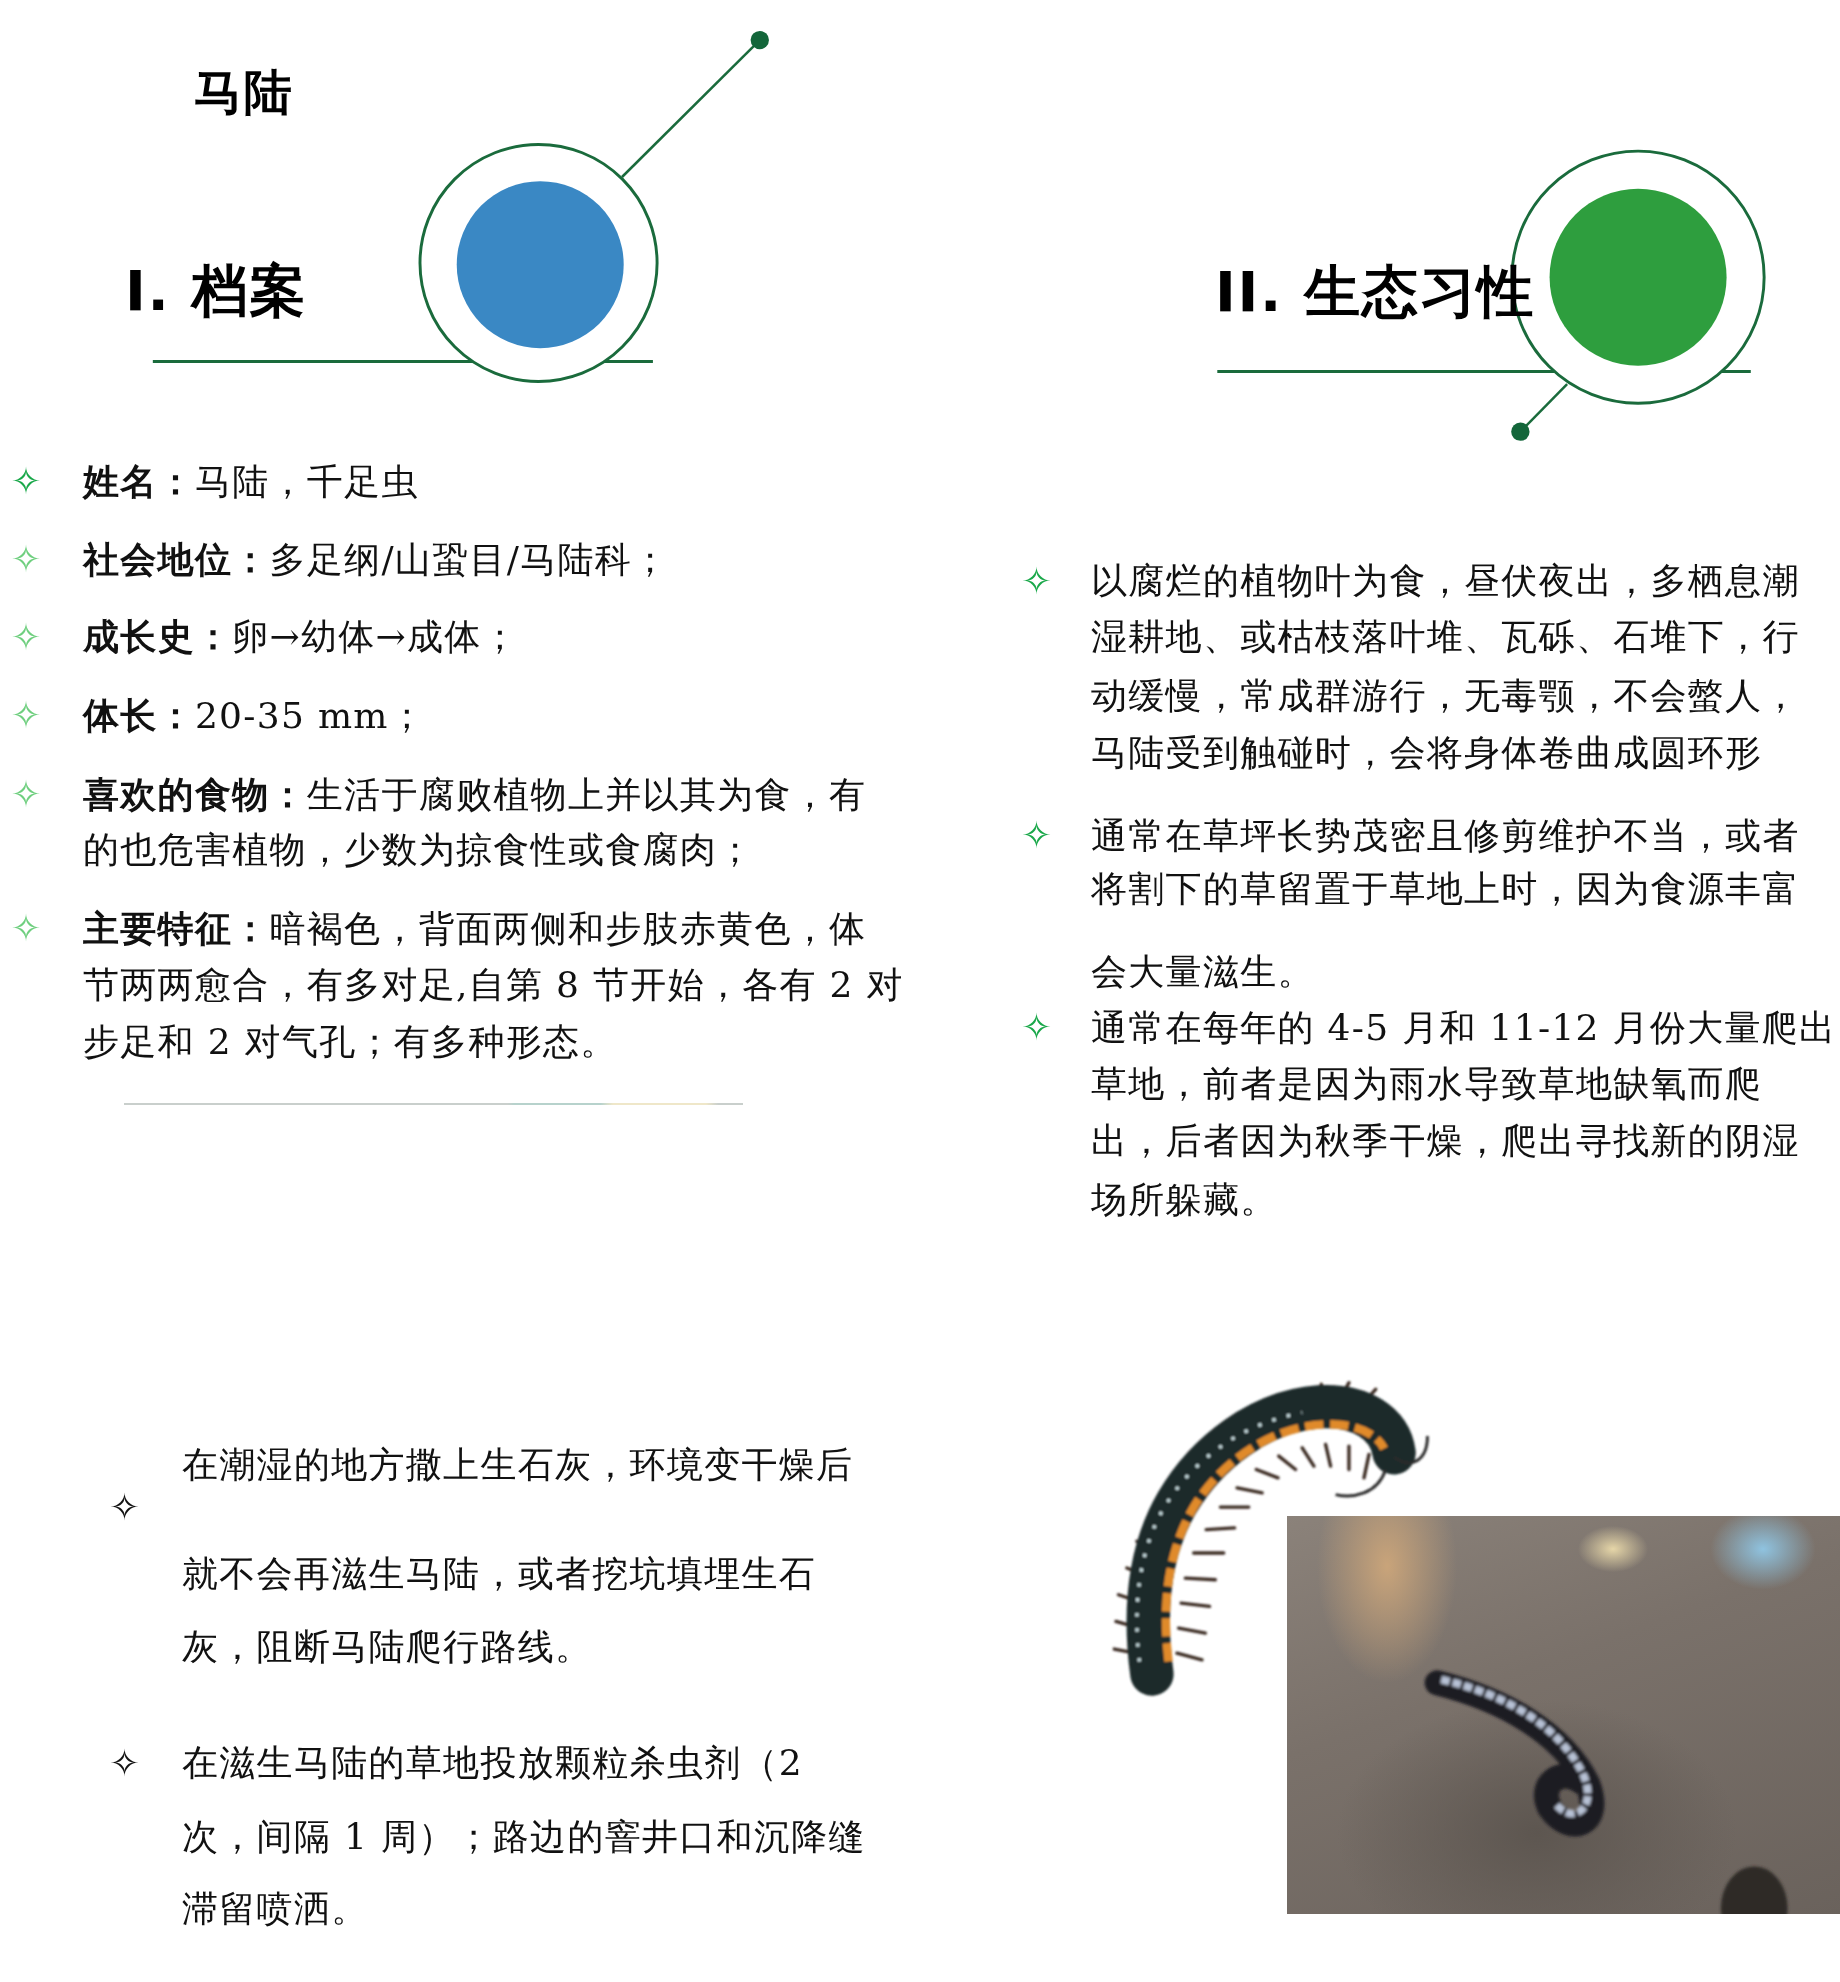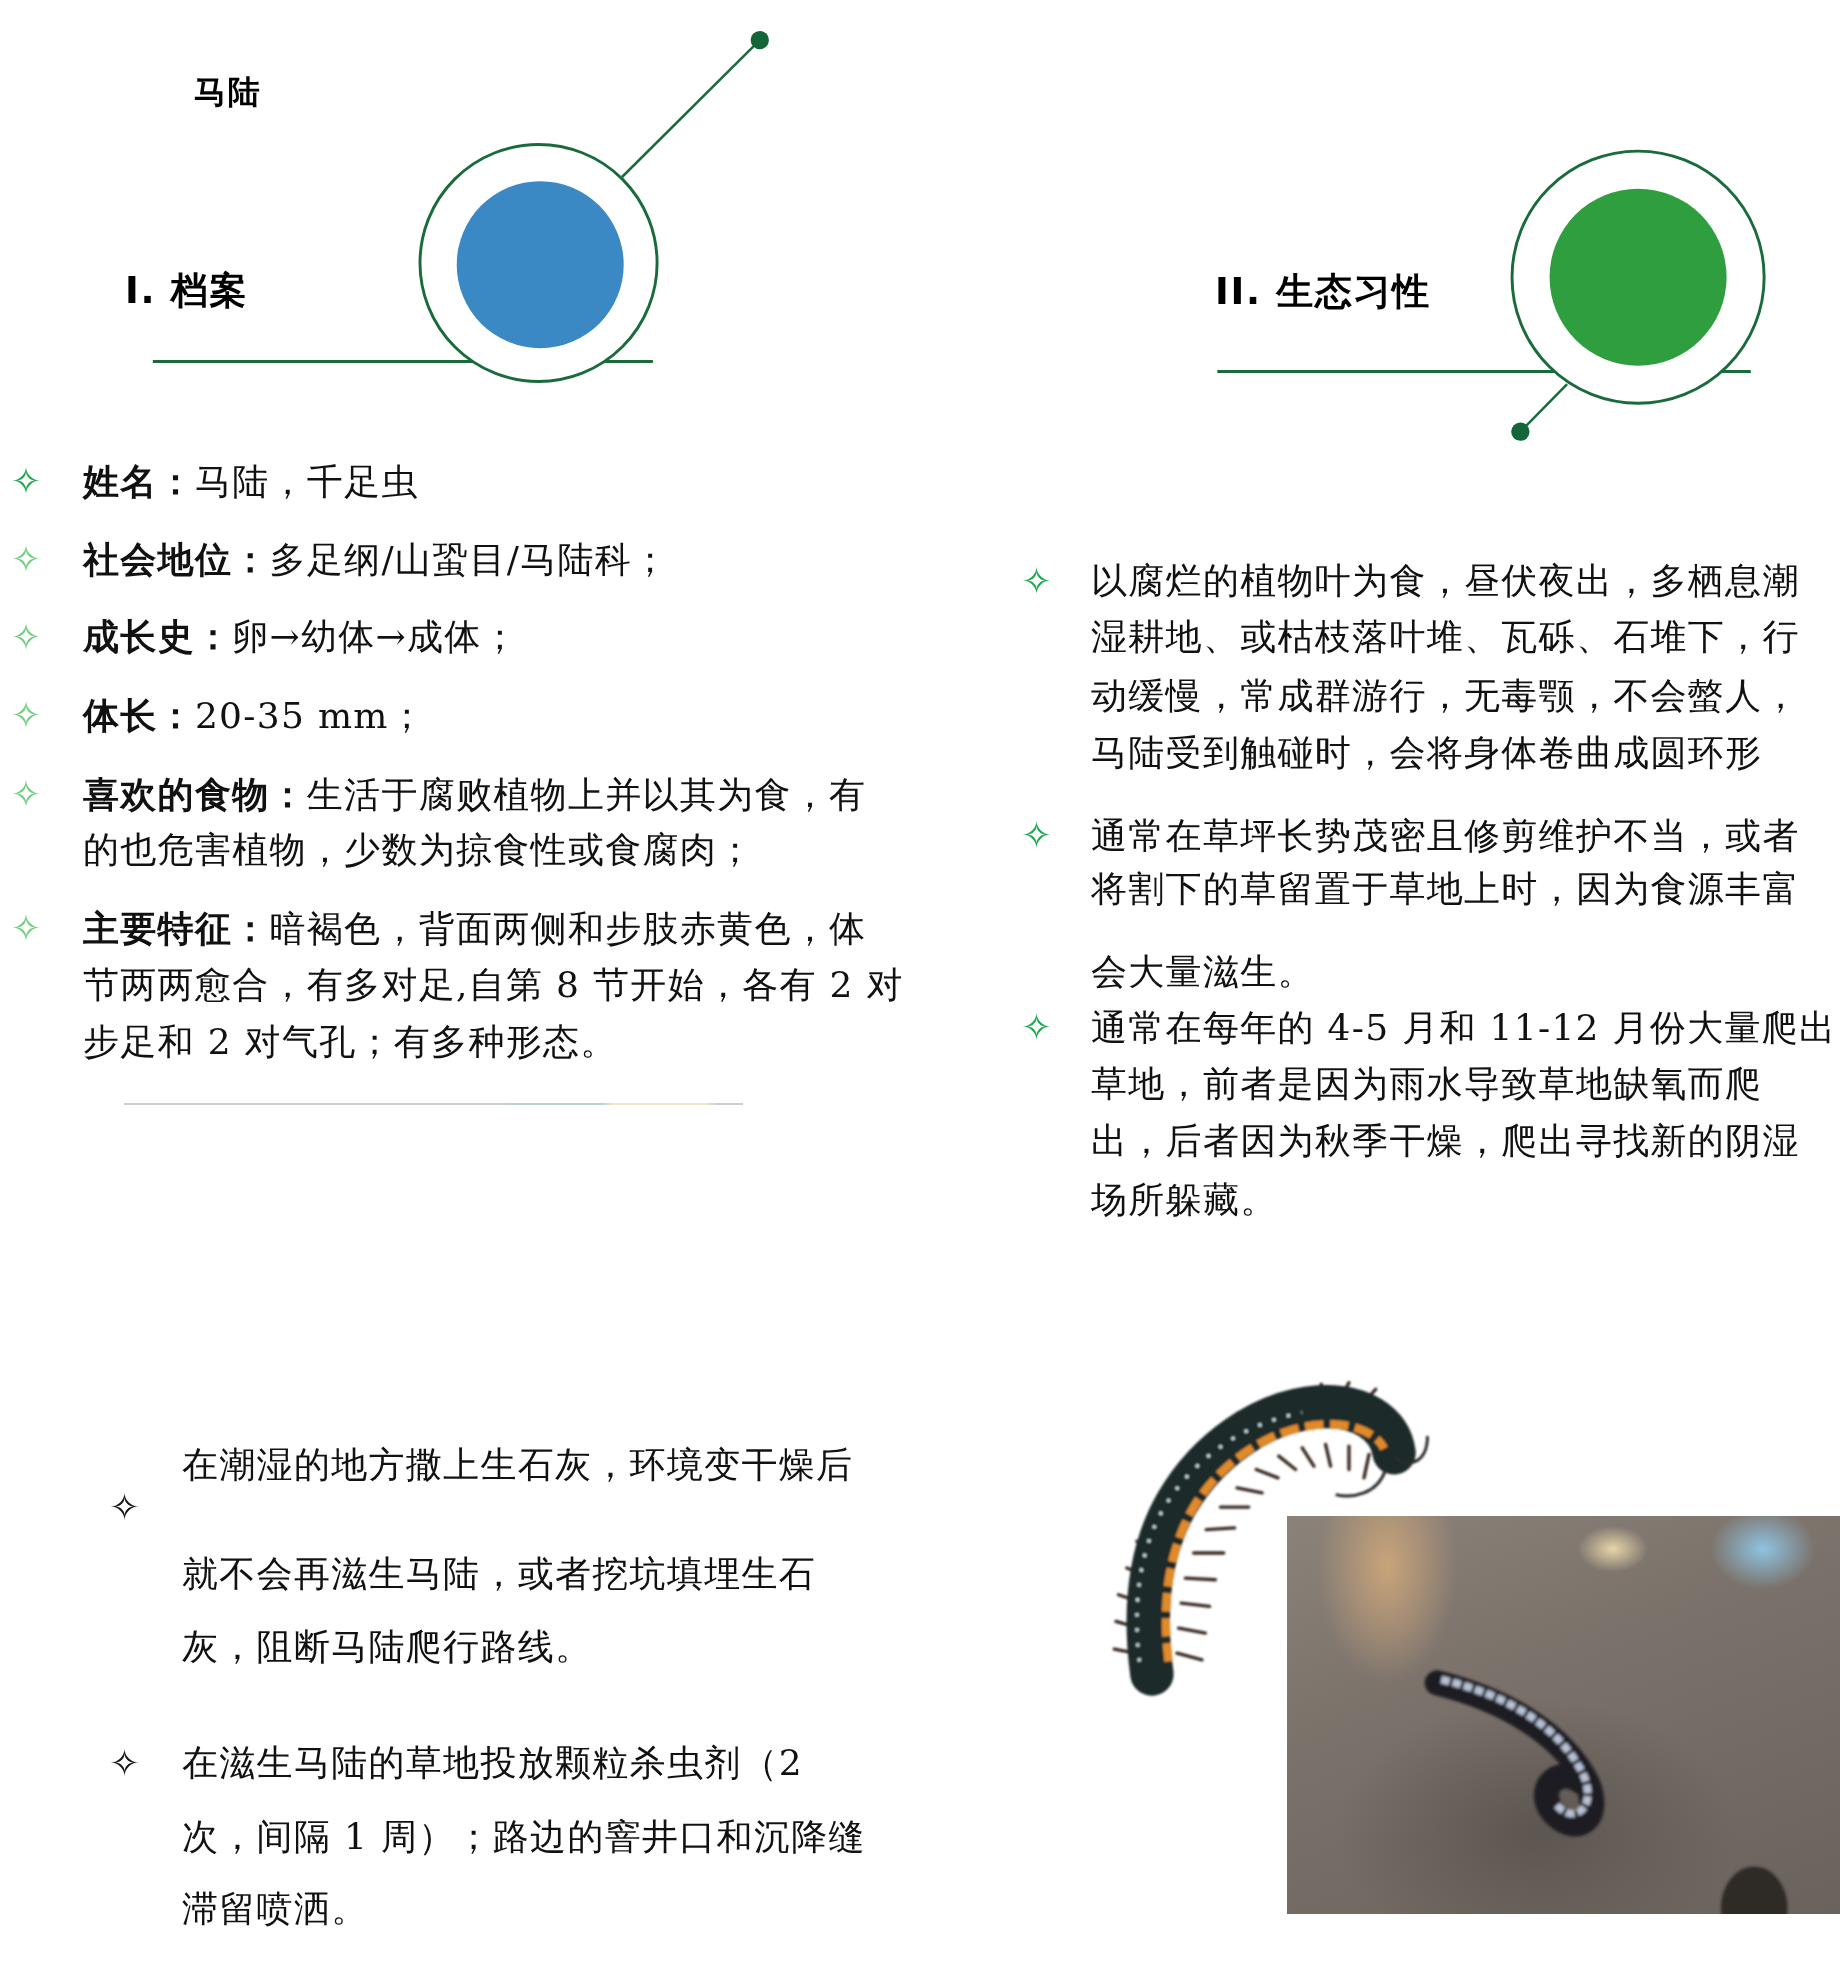--- a/index.html
+++ b/index.html
@@ -1,22 +1,22 @@
 <!DOCTYPE html>
 <html style="font-size:13.4px"><head>
 <meta charset="utf-8">
 <style>
   html, body { margin: 0; padding: 0; background: #ffffff; }
   body { width: 1841px; height: 1982px; position: relative; overflow: hidden;
          font-family: "DejaVu Serif", "Liberation Serif", serif; color: #111; }
   .abs { position: absolute; }
   .page-title { left: 194px; top: 63px; font-family: "DejaVu Sans", "Liberation Sans", sans-serif;
-                font-weight: bold; font-size: 32px; line-height: 58px; letter-spacing: 1.7px; color: #000; }
+                font-weight: bold; font-size: 48px; line-height: 58px; letter-spacing: 1.7px; color: #000; }
   .sec-title { font-family: "DejaVu Sans", "Liberation Sans", sans-serif; font-weight: bold;
-               font-size: 37px; line-height: 53px; color: #000; white-space: nowrap; letter-spacing: 1.7px; }
+               font-size: 56px; line-height: 53px; color: #000; white-space: nowrap; letter-spacing: 1.7px; }
   .sec1-title { left: 125px; top: 264px; }
   .sec2-title { left: 1215px; top: 265px; }
   .deco { position: absolute; left: 0; top: 0; }
   .bullet { position: absolute; font-size: 37px; line-height: 37px; width: 37px; text-align: center;
             font-family: "DejaVu Sans", sans-serif; }
   .line { position: absolute; font-size: 36px; line-height: 42px; white-space: nowrap; letter-spacing: 1.3px; }
   .b { font-weight: bold; font-family: "DejaVu Sans", "Liberation Sans", sans-serif; }
   .divider { position: absolute; left: 124px; top: 1103px; width: 619px; height: 1.7px;
              background: linear-gradient(to right, #c9cfcc 0%, #c9cfcc 62%, #b7d2cc 63%, #b7d2cc 77%, #efe7c9 79%, #efe7c9 94%, #c9cfcc 96%); }
   .photo1 { position: absolute; left: 1035px; top: 1219px; width: 501px; height: 501px; }

